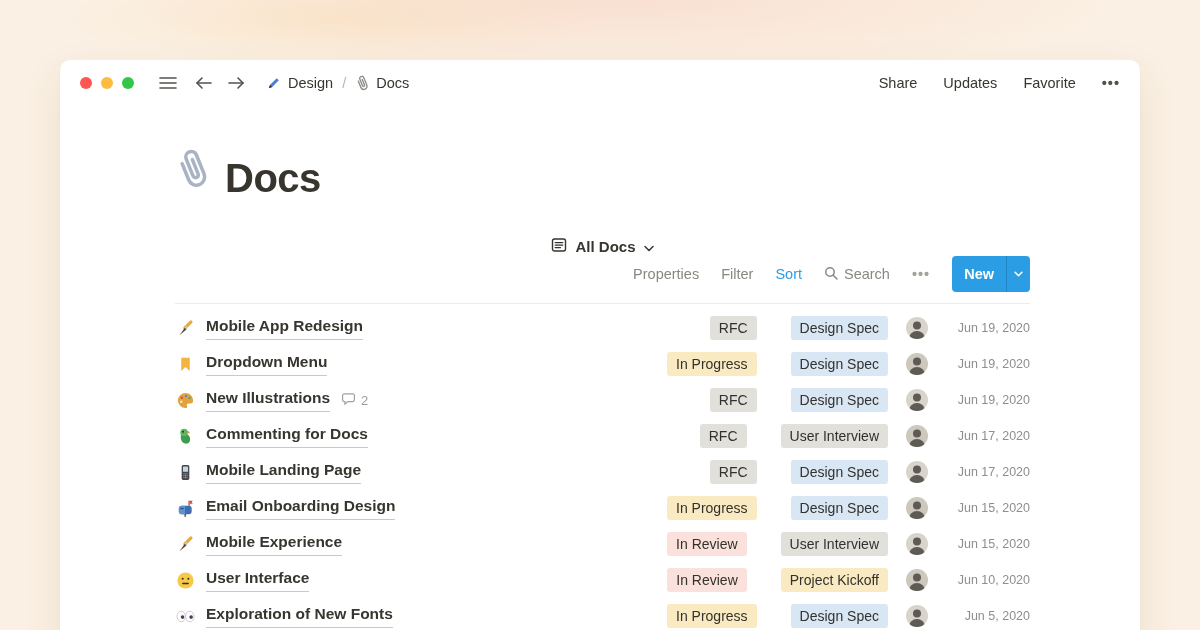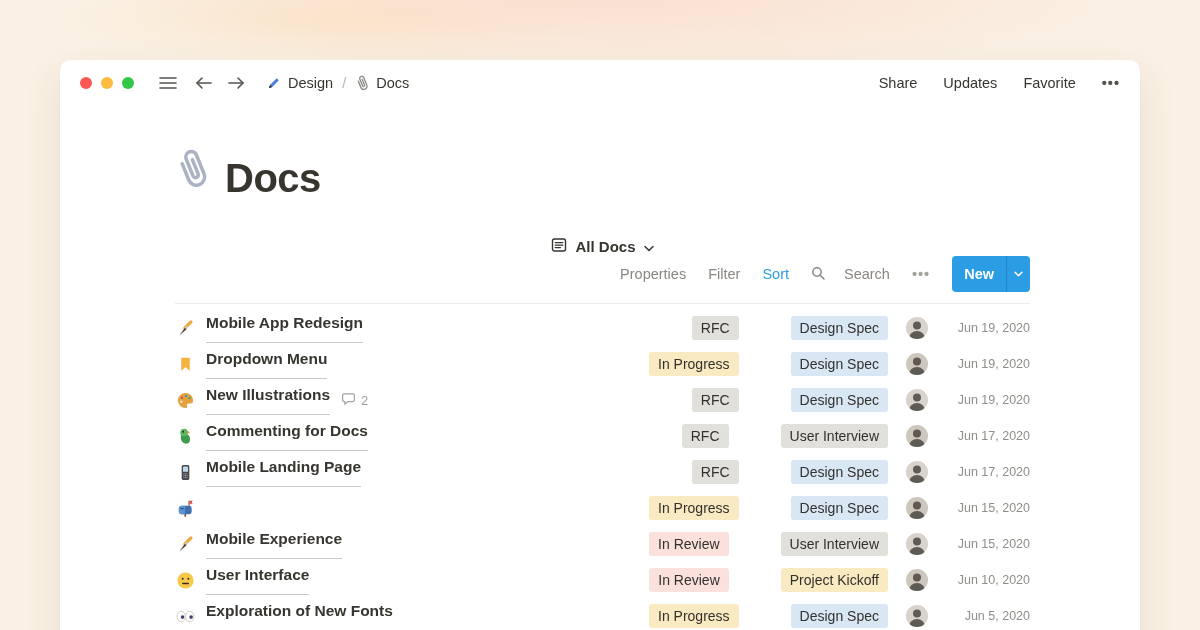--- a/index.html
+++ b/index.html
@@ -37,34 +37,34 @@
   .content{ padding:0 110px 0 115px; }
   .page-header{ padding-top:42px; }
   .page-title{ display:flex; align-items:flex-end; gap:14px; font-size:40px; font-weight:700; color:#37352E; letter-spacing:-0.5px; }
   .subtitle{ margin-top:16px; font-size:14.5px; color:#37352F; }
   
   .toolbar{ margin-top:36px; display:flex; align-items:center;flex-direction:column; }
   .view-select{ display:flex; align-items:center; gap:8px; font-size:15px; font-weight:700; cursor:pointer; }
   .toolbar-right{ margin-left:auto; display:flex; align-items:center; gap:22px; font-size:14.5px; color:#8A8780; }
   .tool-link{ cursor:pointer; }
   .tool-link.accent{ color:#2A9DE4; }
-  .search-group{ display:flex; align-items:center; gap:19px; cursor:pointer; }
+  .search-group{ display:flex; align-items:center; gap:6px; cursor:pointer; }
   .toolbar-more{ color:#A5A29B; font-weight:bold; letter-spacing:1px; cursor:pointer; }
   .new-btn{ display:flex; align-items:stretch; height:36px; border-radius:4px; overflow:hidden; background:#2A9DE4; color:#fff; font-size:14.5px; font-weight:700; cursor:pointer; }
   .new-main{ display:flex; align-items:center; padding:0 12px; }
   .new-chevron{ width:24px; display:flex; align-items:center; justify-content:center; border-left:1px solid rgba(9,76,126,0.28); }
   .rule{ border-top:1px solid #EDECE8; margin-top:11px; }
   
   .rows{ padding-top:6px; }
   .row{ display:flex; align-items:center; height:36px; }
   .row-icon{ width:20px; height:20px; margin-right:11px; flex:none; display:flex; align-items:center; justify-content:center; }
-  .row-title{ font-size:15.5px; font-weight:600; color:#37352F; border-bottom:1px solid #CBC9C2; padding-bottom:10px; line-height:1.25; white-space:nowrap; cursor:pointer; }
+  .row-title{ font-size:15.5px; font-weight:600; color:#37352F; border-bottom:1px solid #CBC9C2; padding-bottom:4px; line-height:1.25; white-space:nowrap; cursor:pointer; }
   .comment{ display:flex; align-items:center; gap:5px; margin-left:11px; color:#A09D97; font-size:13px; }
   .right-cells{ margin-left:auto; display:flex; align-items:center; }
-  .cell-status{ margin-right:36px; }
+  .cell-status{ margin-right:18px; }
   .cell-type{ margin-right:18px;padding-left:16px; }
   .tag{ display:inline-block; padding:3px 9px; border-radius:3px; font-size:14px; color:#33312D; white-space:nowrap; line-height:1.35; }
   .tag[data-color="gray"]{ background:#E1E0DB; }
   .tag[data-color="yellow"]{ background:#FAEAC2; }
   .tag[data-color="red"]{ background:#FBE1DB; }
   .tag[data-color="blue"]{ background:#D9E7F5; }
   .avatar{ width:22px; height:22px; border-radius:50%; overflow:hidden; flex:none; margin-right:14px; }
   .row:nth-child(even) .avatar svg rect{ fill:#CDC7BE; }
   .date{ width:88px; text-align:right; font-size:12.5px; color:#908E88; white-space:nowrap; }
 </style>
@@ -331,20 +331,21 @@
         <span class="row-icon">
           <svg width="19" height="19" viewBox="0 0 20 20">
               <rect x="8.8" y="15.5" width="1.8" height="3.2" fill="#8A5A33"></rect>
               <rect x="3" y="7.2" width="13.5" height="8.8" rx="3" fill="#3F6FAD"></rect>
               <path d="M6 7.2 a3 3 0 0 0 -3 3 v2.8 a3 3 0 0 0 3 3 h3.5 V7.2 Z" fill="#5E93D1"></path>
               <rect x="4.6" y="9.4" width="3.4" height="1.3" fill="#2E4F7E"></rect>
               <rect x="13.1" y="1.8" width="1.4" height="5.4" fill="#C94C3F"></rect>
               <path d="M14.5 1.8 h3.2 l-1.3 1.6 1.3 1.6 h-3.2 Z" fill="#C94C3F"></path>
             </svg>
         </span>
+        <span class="row-title">Email Onboarding Design</span>
         <span class="right-cells">
           <span class="cell-status"><span class="tag" data-color="yellow">In Progress</span></span>
           <span class="cell-type"><span class="tag" data-color="blue">Design Spec</span></span>
           <span class="avatar">
             <svg width="22" height="22" viewBox="0 0 22 22">
                 <rect width="22" height="22" fill="#D8D3CB"></rect>
                 <circle cx="11" cy="8.5" r="4" fill="#5E5A54"></circle>
                 <path d="M3 22 a8 8 0 0 1 16 0 Z" fill="#5E5A54"></path>
               </svg>
           </span>

